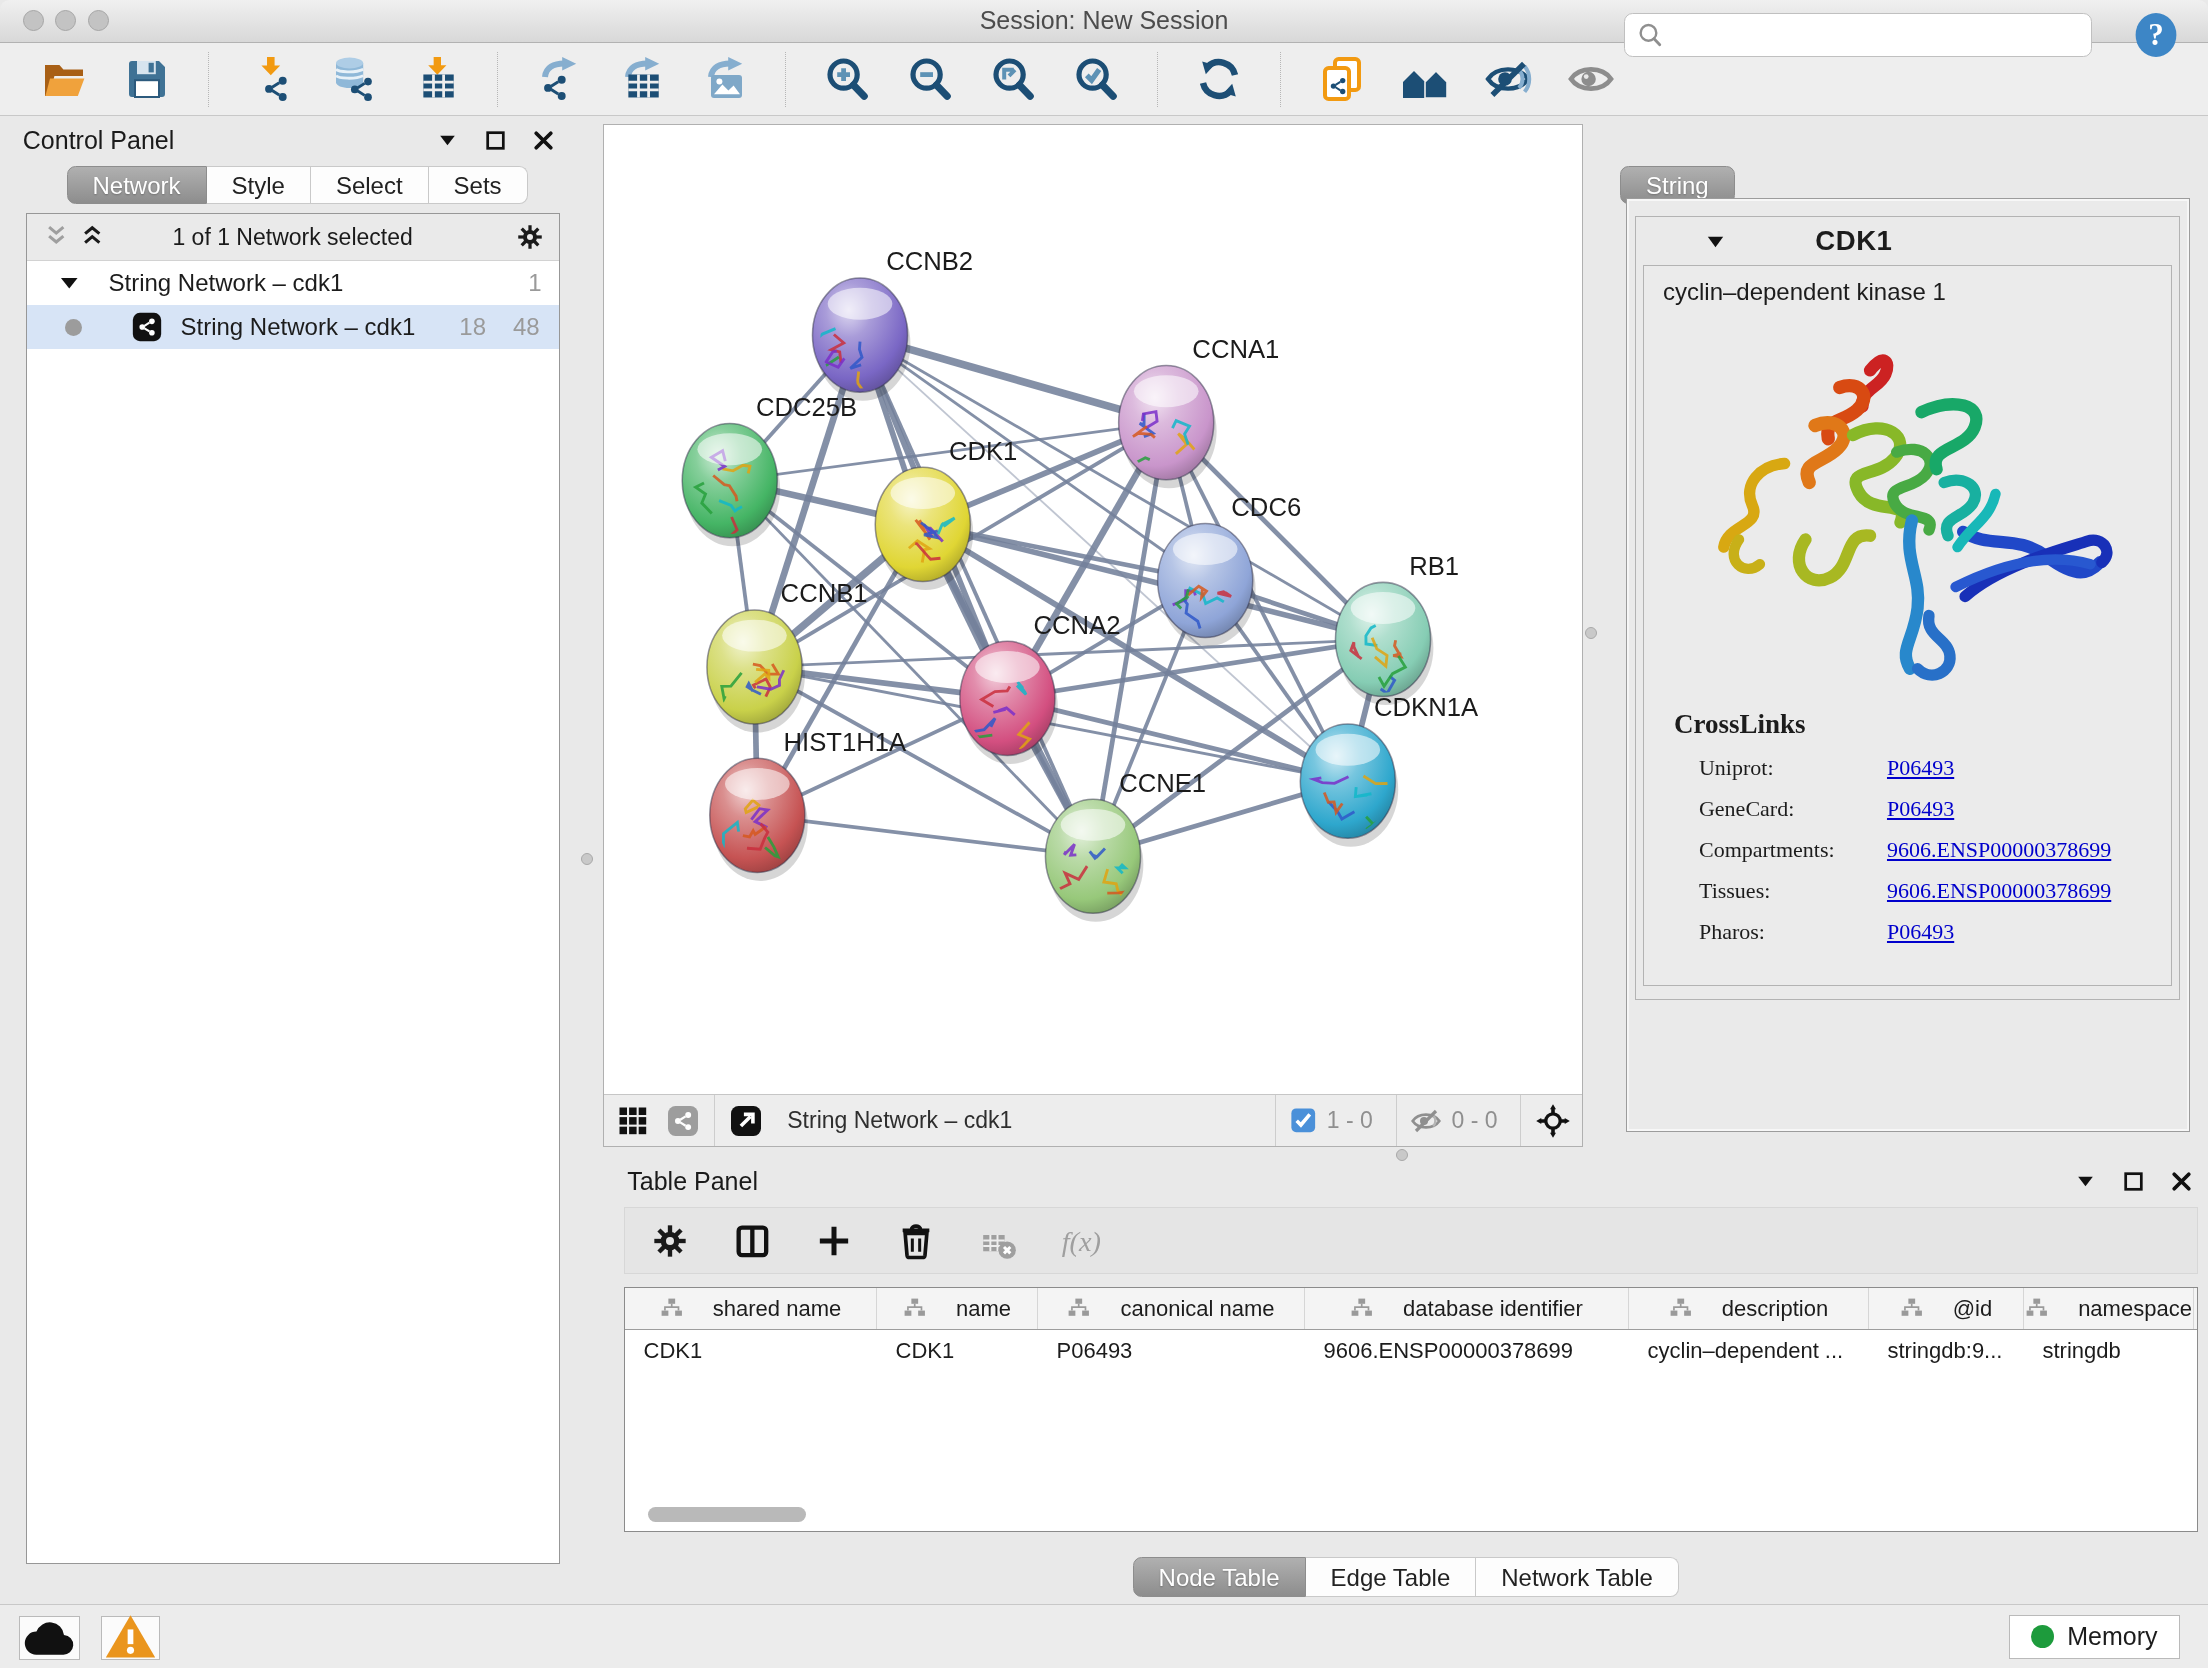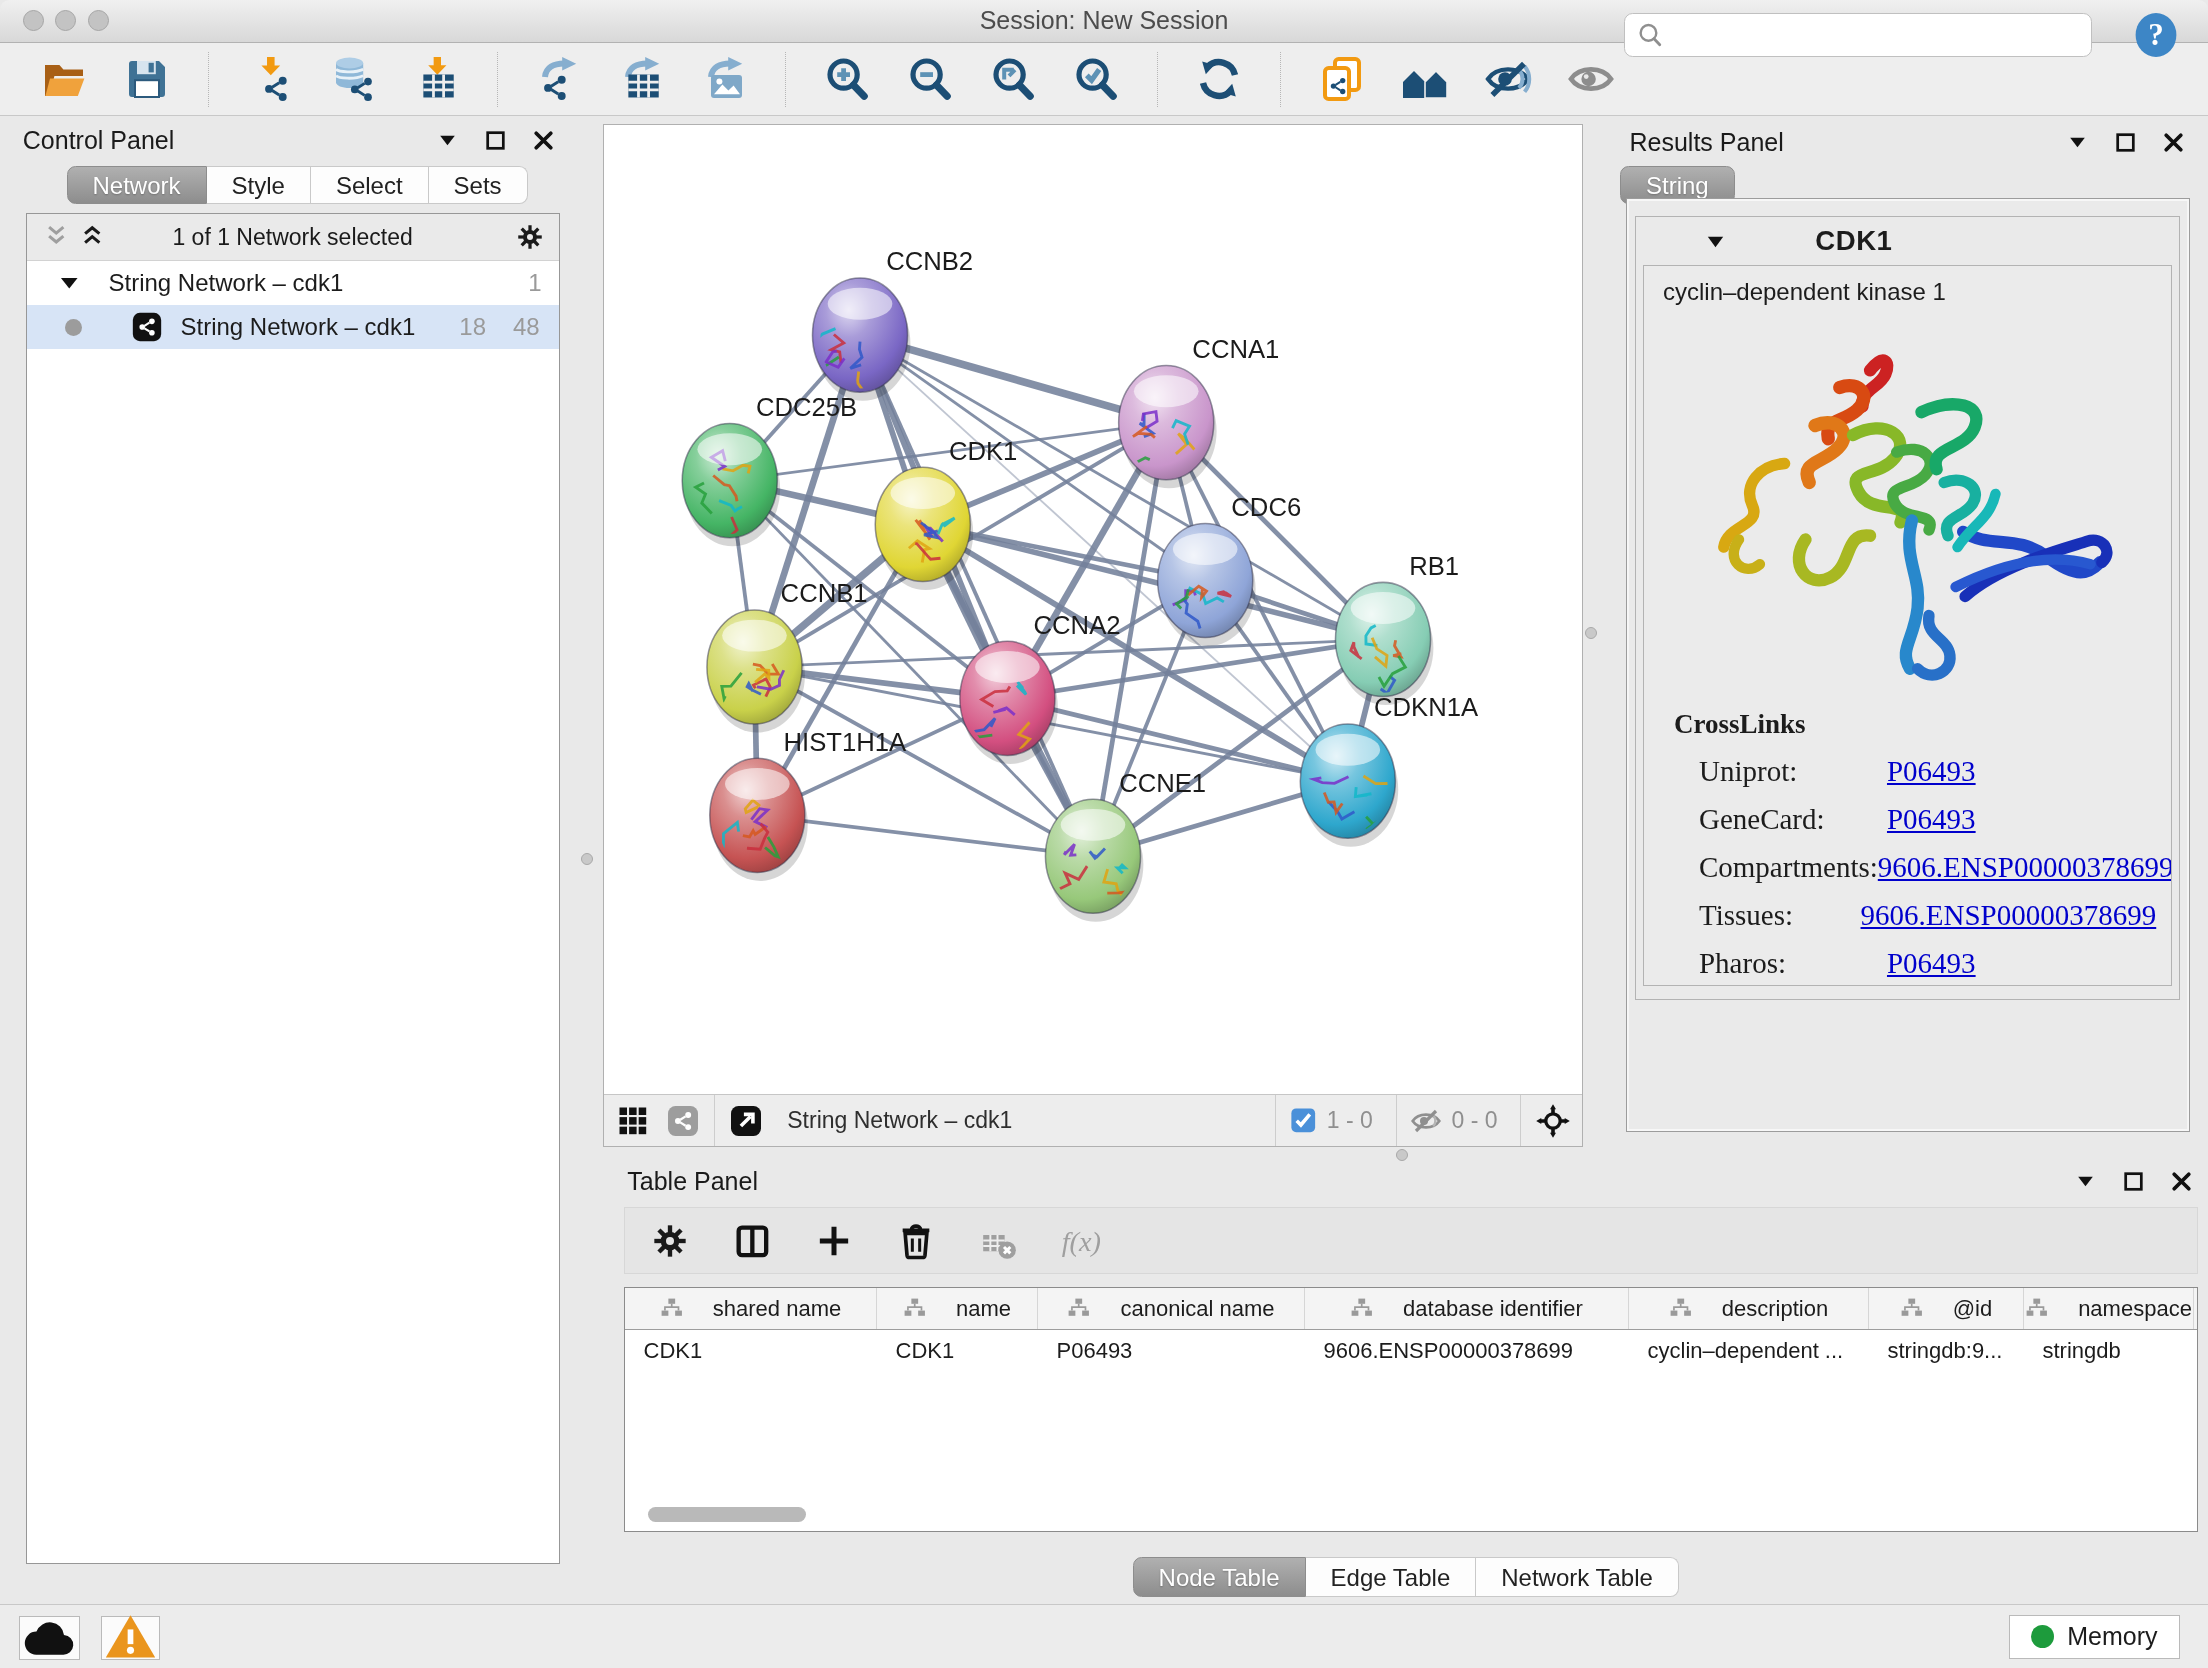--- a/index.html
+++ b/index.html
@@ -82,21 +82,21 @@
   #rp-sec-header{height:48px;display:flex;align-items:center}
   #rp-sec-header svg{width:23px;height:23px;margin-left:68px}
   #rp-gene{font-size:27.6px;font-weight:bold;margin-left:88px;letter-spacing:0.5px}
   #rp-desc-box{position:absolute;left:6.7px;right:6.7px;top:48px;bottom:13.3px;
     border:1px solid #b3b3b3;background:#ebebeb;overflow:hidden}
   #rp-desc{font-size:24px;padding:11.4px 0 0 19px}
   #protein-img{position:absolute;left:28.5px;top:55px}
   #crosslinks{position:absolute;left:30px;top:443px;right:15px;
     font-family:"Liberation Serif",serif}
   #crosslinks h3{margin:0;font-size:27px}
-  .cl-row{display:flex;margin-top:15px;font-size:29px}
+  .cl-row{display:flex;margin-top:15px;font-size:22px}
   .cl-row .lbl{width:188px;margin-left:25px}
   .cl-row a{color:#0000cc;text-decoration:underline}
   
   #table-panel{position:absolute;left:614px;top:1163px;right:10.5px;height:436px}
   #tp-header{position:relative;height:38px}
   #tp-header .panel-title{position:absolute;left:13.3px;top:3.8px}
   #tp-header .panel-icons{position:absolute;right:3.8px;top:5.7px}
   #tp-toolbar{position:absolute;left:9.5px;right:0;top:44px;height:67px;background:#e5e5e5;
     border:1px solid #d7d7d7;display:flex;align-items:center;gap:42px;padding-left:25px;
     box-sizing:border-box}
@@ -785,40 +785,20 @@
           <svg viewBox="0 0 24 24" style="width: 100%; height: 100%;">
             <circle cx="12" cy="12" r="4.8" fill="none" stroke="#111" stroke-width="2.2"></circle>
             <path d="M12 4v3M12 17v3M4 12h3M17 12h3" stroke="#111" stroke-width="2.4"></path>
             <path d="M12 .8l2 3.4h-4zM12 23.2l2-3.4h-4zM.8 12l3.4-2v4zM23.2 12l-3.4-2v4z" fill="#111"></path>
           </svg>
         </span>
     </div>
   </section>
 
   <section id="results-panel">
-    <div id="rp-header">
-      <span class="panel-title">Results Panel</span>
-      <span class="panel-icons">
-        <span class="pi" style="display: inline-block; width: 25px; height: 25px;">
-            <svg viewBox="0 0 24 24" style="width: 100%; height: 100%;">
-              <path d="M5 7.5h14L12 16.5z" fill="#111"></path>
-            </svg>
-          </span>
-        <span class="pi" style="display: inline-block; width: 25px; height: 25px;">
-            <svg viewBox="0 0 24 24" style="width: 100%; height: 100%;">
-              <rect x="4.5" y="4.5" width="15" height="15" fill="none" stroke="#111" stroke-width="2.6"></rect>
-            </svg>
-          </span>
-        <span class="pi" style="display: inline-block; width: 25px; height: 25px;">
-            <svg viewBox="0 0 24 24" style="width: 100%; height: 100%;">
-              <path d="M5 5 19 19M19 5 5 19" stroke="#111" stroke-width="3.6" stroke-linecap="round"></path>
-            </svg>
-          </span>
-      </span>
-    </div>
     <div id="rp-tabrow"><span class="tab sel">String</span></div>
     <div id="rp-outer">
       <div id="rp-section">
         <div id="rp-sec-header">
           <svg viewBox="0 0 24 24">
               <path d="M4 7h16l-8 11z" fill="#111"></path>
             </svg>
           <span id="rp-gene">CDK1</span>
         </div>
         <div id="rp-desc-box">

